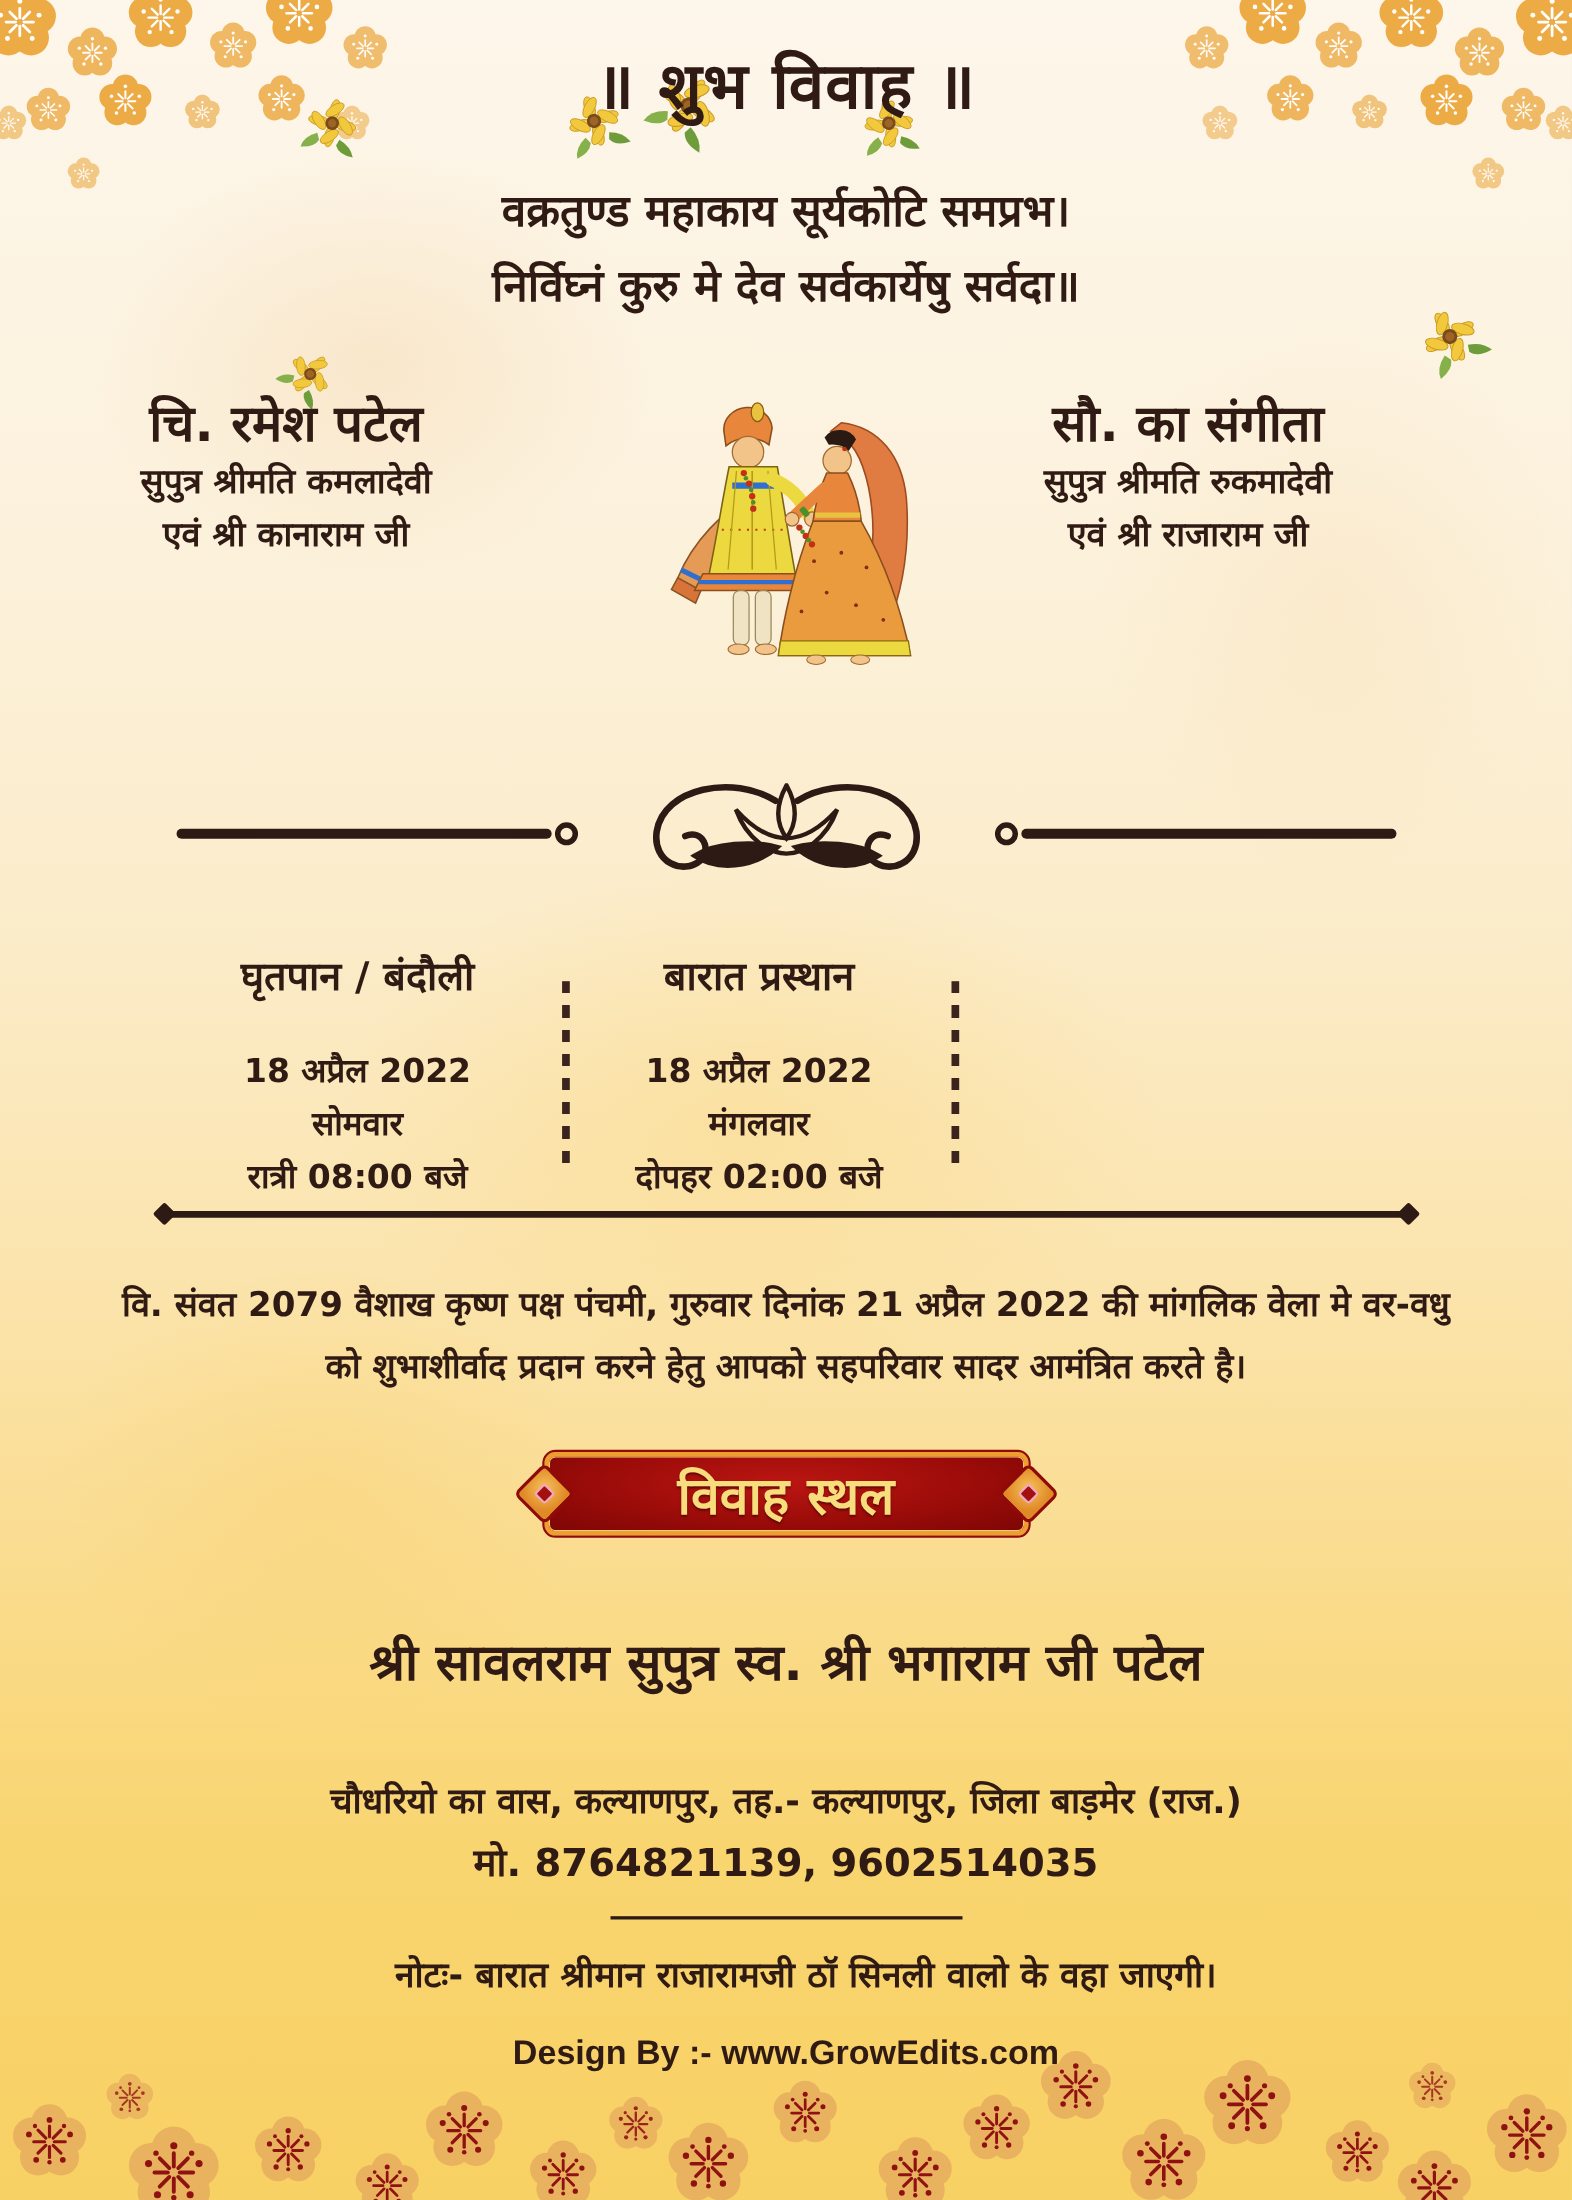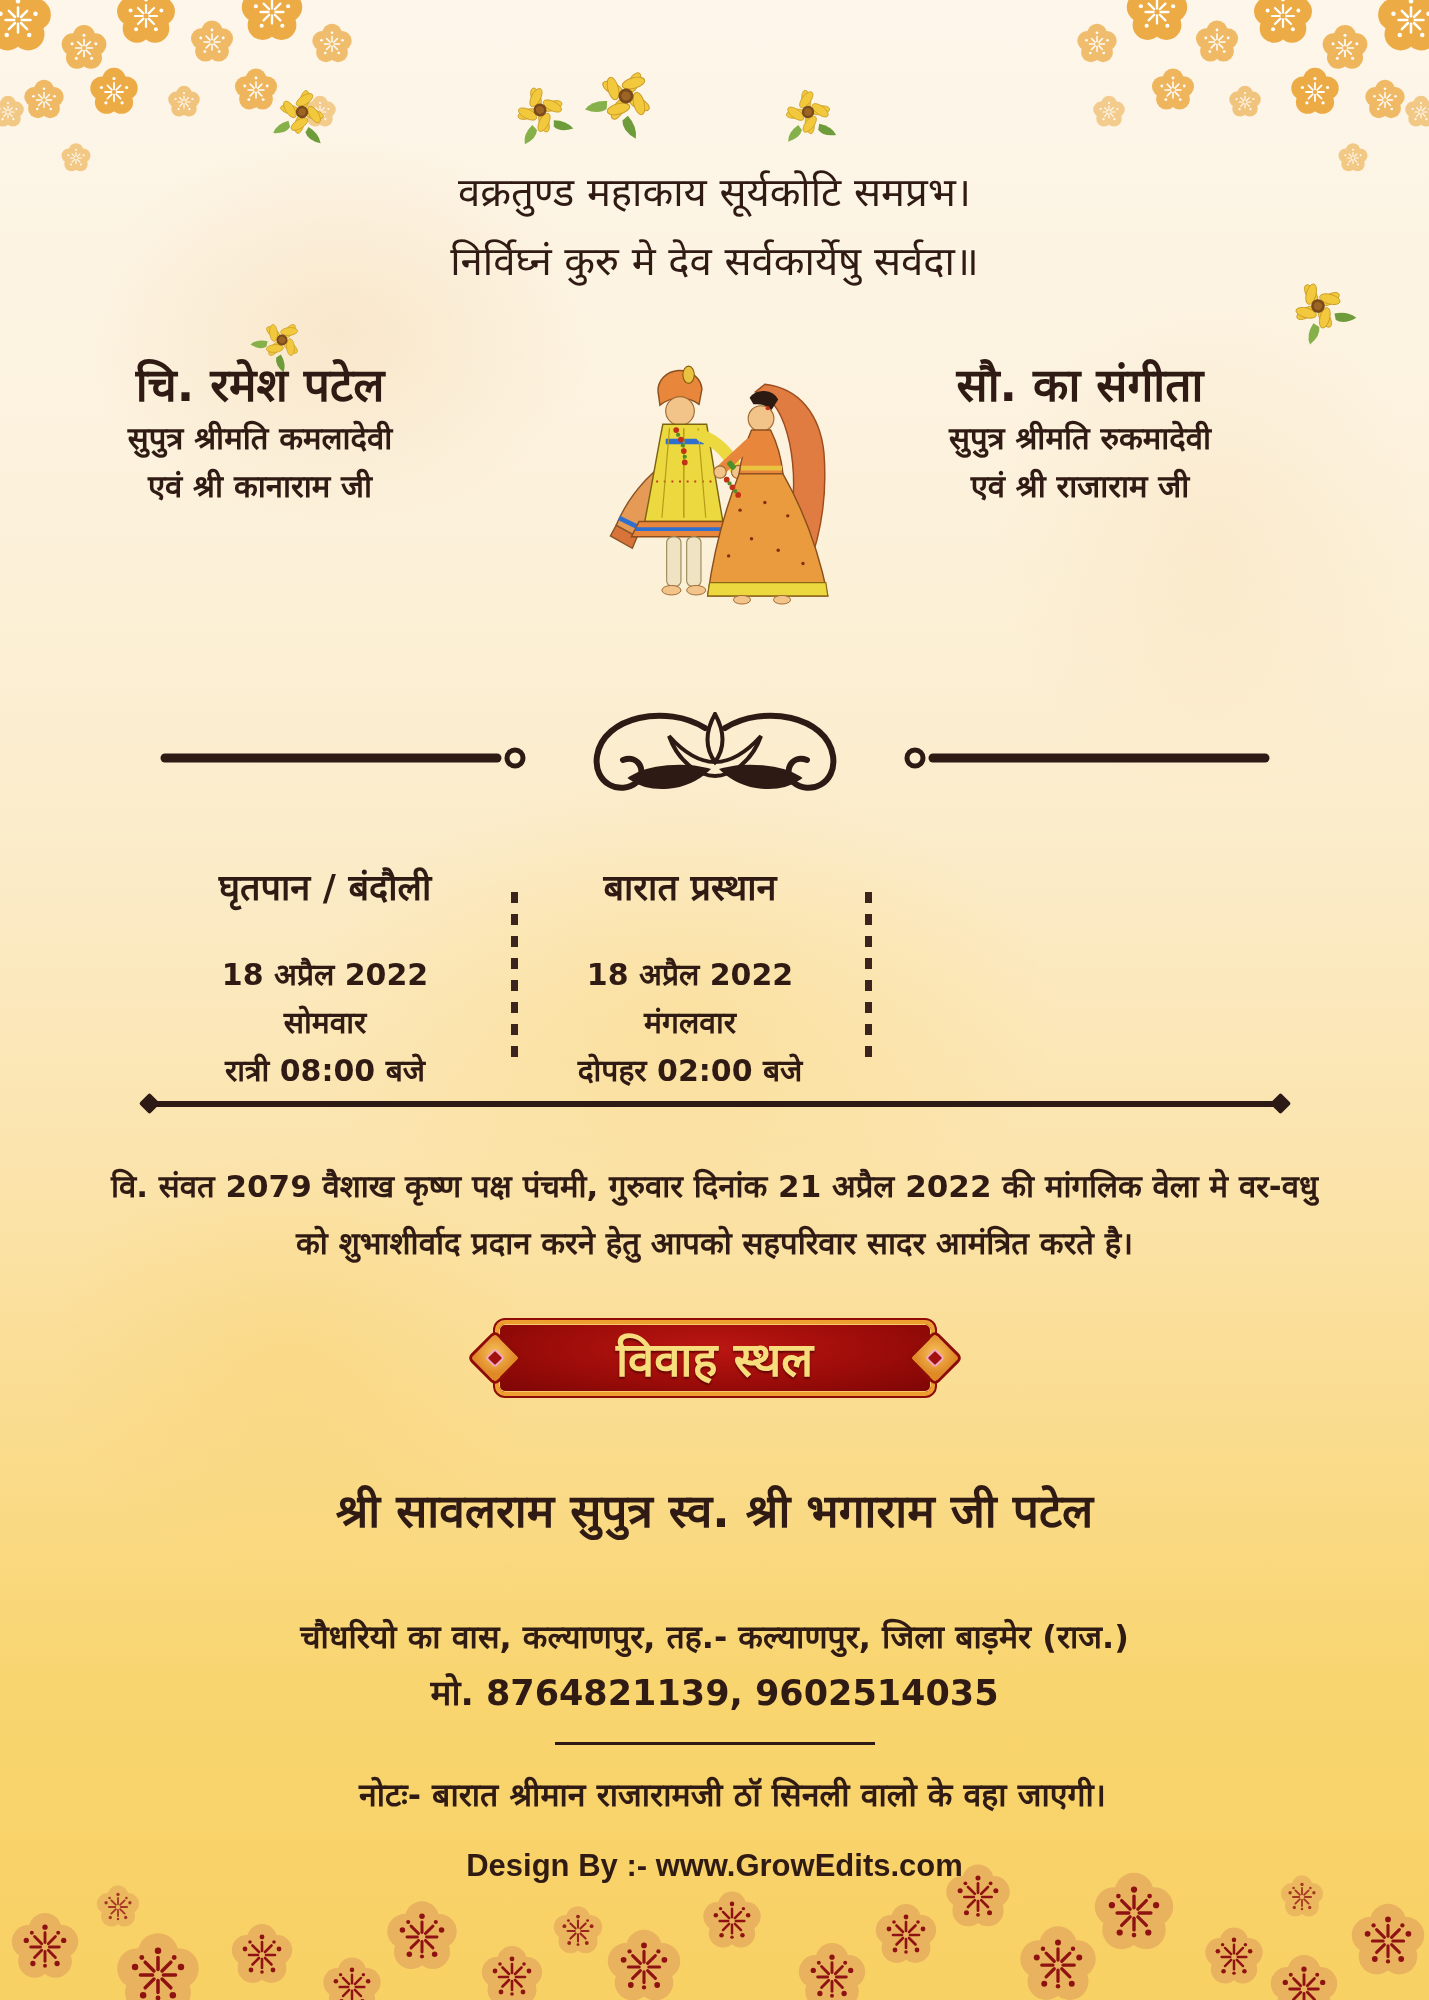--- a/index.html
+++ b/index.html
@@ -11,21 +11,21 @@
     color:#301b14;
   }
   .stain { position:absolute; border-radius:50%; pointer-events:none; }
   .stain.s1 { left:60px; top:120px; width:560px; height:420px; background:radial-gradient(ellipse at center, rgba(241,203,150,.30), rgba(241,203,150,0) 65%); }
   .stain.s2 { left:980px; top:260px; width:460px; height:560px; background:radial-gradient(ellipse at center, rgba(246,212,160,.22), rgba(246,212,160,0) 65%); }
   .stain.s3 { left:300px; top:780px; width:760px; height:480px; background:radial-gradient(ellipse at center, rgba(250,210,110,.35), rgba(250,210,110,0) 70%); }
   .stain.s4 { left:40px; top:1150px; width:500px; height:420px; background:radial-gradient(ellipse at center, rgba(249,206,100,.30), rgba(249,206,100,0) 70%); }
   .abs { position:absolute; }
   .center-row { left:0; right:0; text-align:center; }
   .title { top:36px; font-size:58px; font-weight:700; letter-spacing:1px; }
-  .shloka { top:158px; font-size:40px; font-weight:400; line-height:1.72; }
+  .shloka { top:158px; font-size:40px; font-weight:700; line-height:1.72; }
   .person-block { top:352px; text-align:center; }
   .person-block.groom { left:40px; width:440px; }
   .person-block.bride { left:850px; width:460px; }
   .person-name { font-size:46px; font-weight:700; }
   .person-parent { font-size:31px; font-weight:700; line-height:1.55; }
   .couple-wrap { left:578px; top:326px; width:286px; height:292px; }
   .divider-wrap { top:712px; left:50%; transform:translateX(-50%); width:1140px; height:92px; }
   .events-col { top:862px; text-align:center; }
   .events-col.c1 { left:120px; width:410px; }
   .events-col.c2 { left:500px; width:380px; }
@@ -139,20 +139,21 @@
       </g>
     </defs>
     <use href="#sf" transform="translate(302,112) scale(0.95) rotate(12)"></use>
     <use href="#sf" transform="translate(540,110) scale(1.0) rotate(-18)"></use>
     <use href="#sf" transform="translate(626,96) scale(1.15) rotate(30)"></use>
     <use href="#sf" transform="translate(808,112) scale(0.95) rotate(-8)"></use>
     <use href="#sf" transform="translate(282,340) scale(0.85) rotate(40)"></use>
     <use href="#sf" transform="translate(1318,306) scale(1.05) rotate(-30)"></use>
   </svg>
 
+  <div class="abs center-row title">॥ शुभ विवाह ॥</div>
 
   <div class="abs center-row shloka">
     <div>वक्रतुण्ड महाकाय सूर्यकोटि समप्रभ।</div>
     <div>निर्विघ्नं कुरु मे देव सर्वकार्येषु सर्वदा॥</div>
   </div>
 
   <div class="abs person-block groom">
     <div class="person-name">चि. रमेश पटेल</div>
     <div class="person-parent">सुपुत्र श्रीमति कमलादेवी</div>
     <div class="person-parent">एवं श्री कानाराम जी</div>

